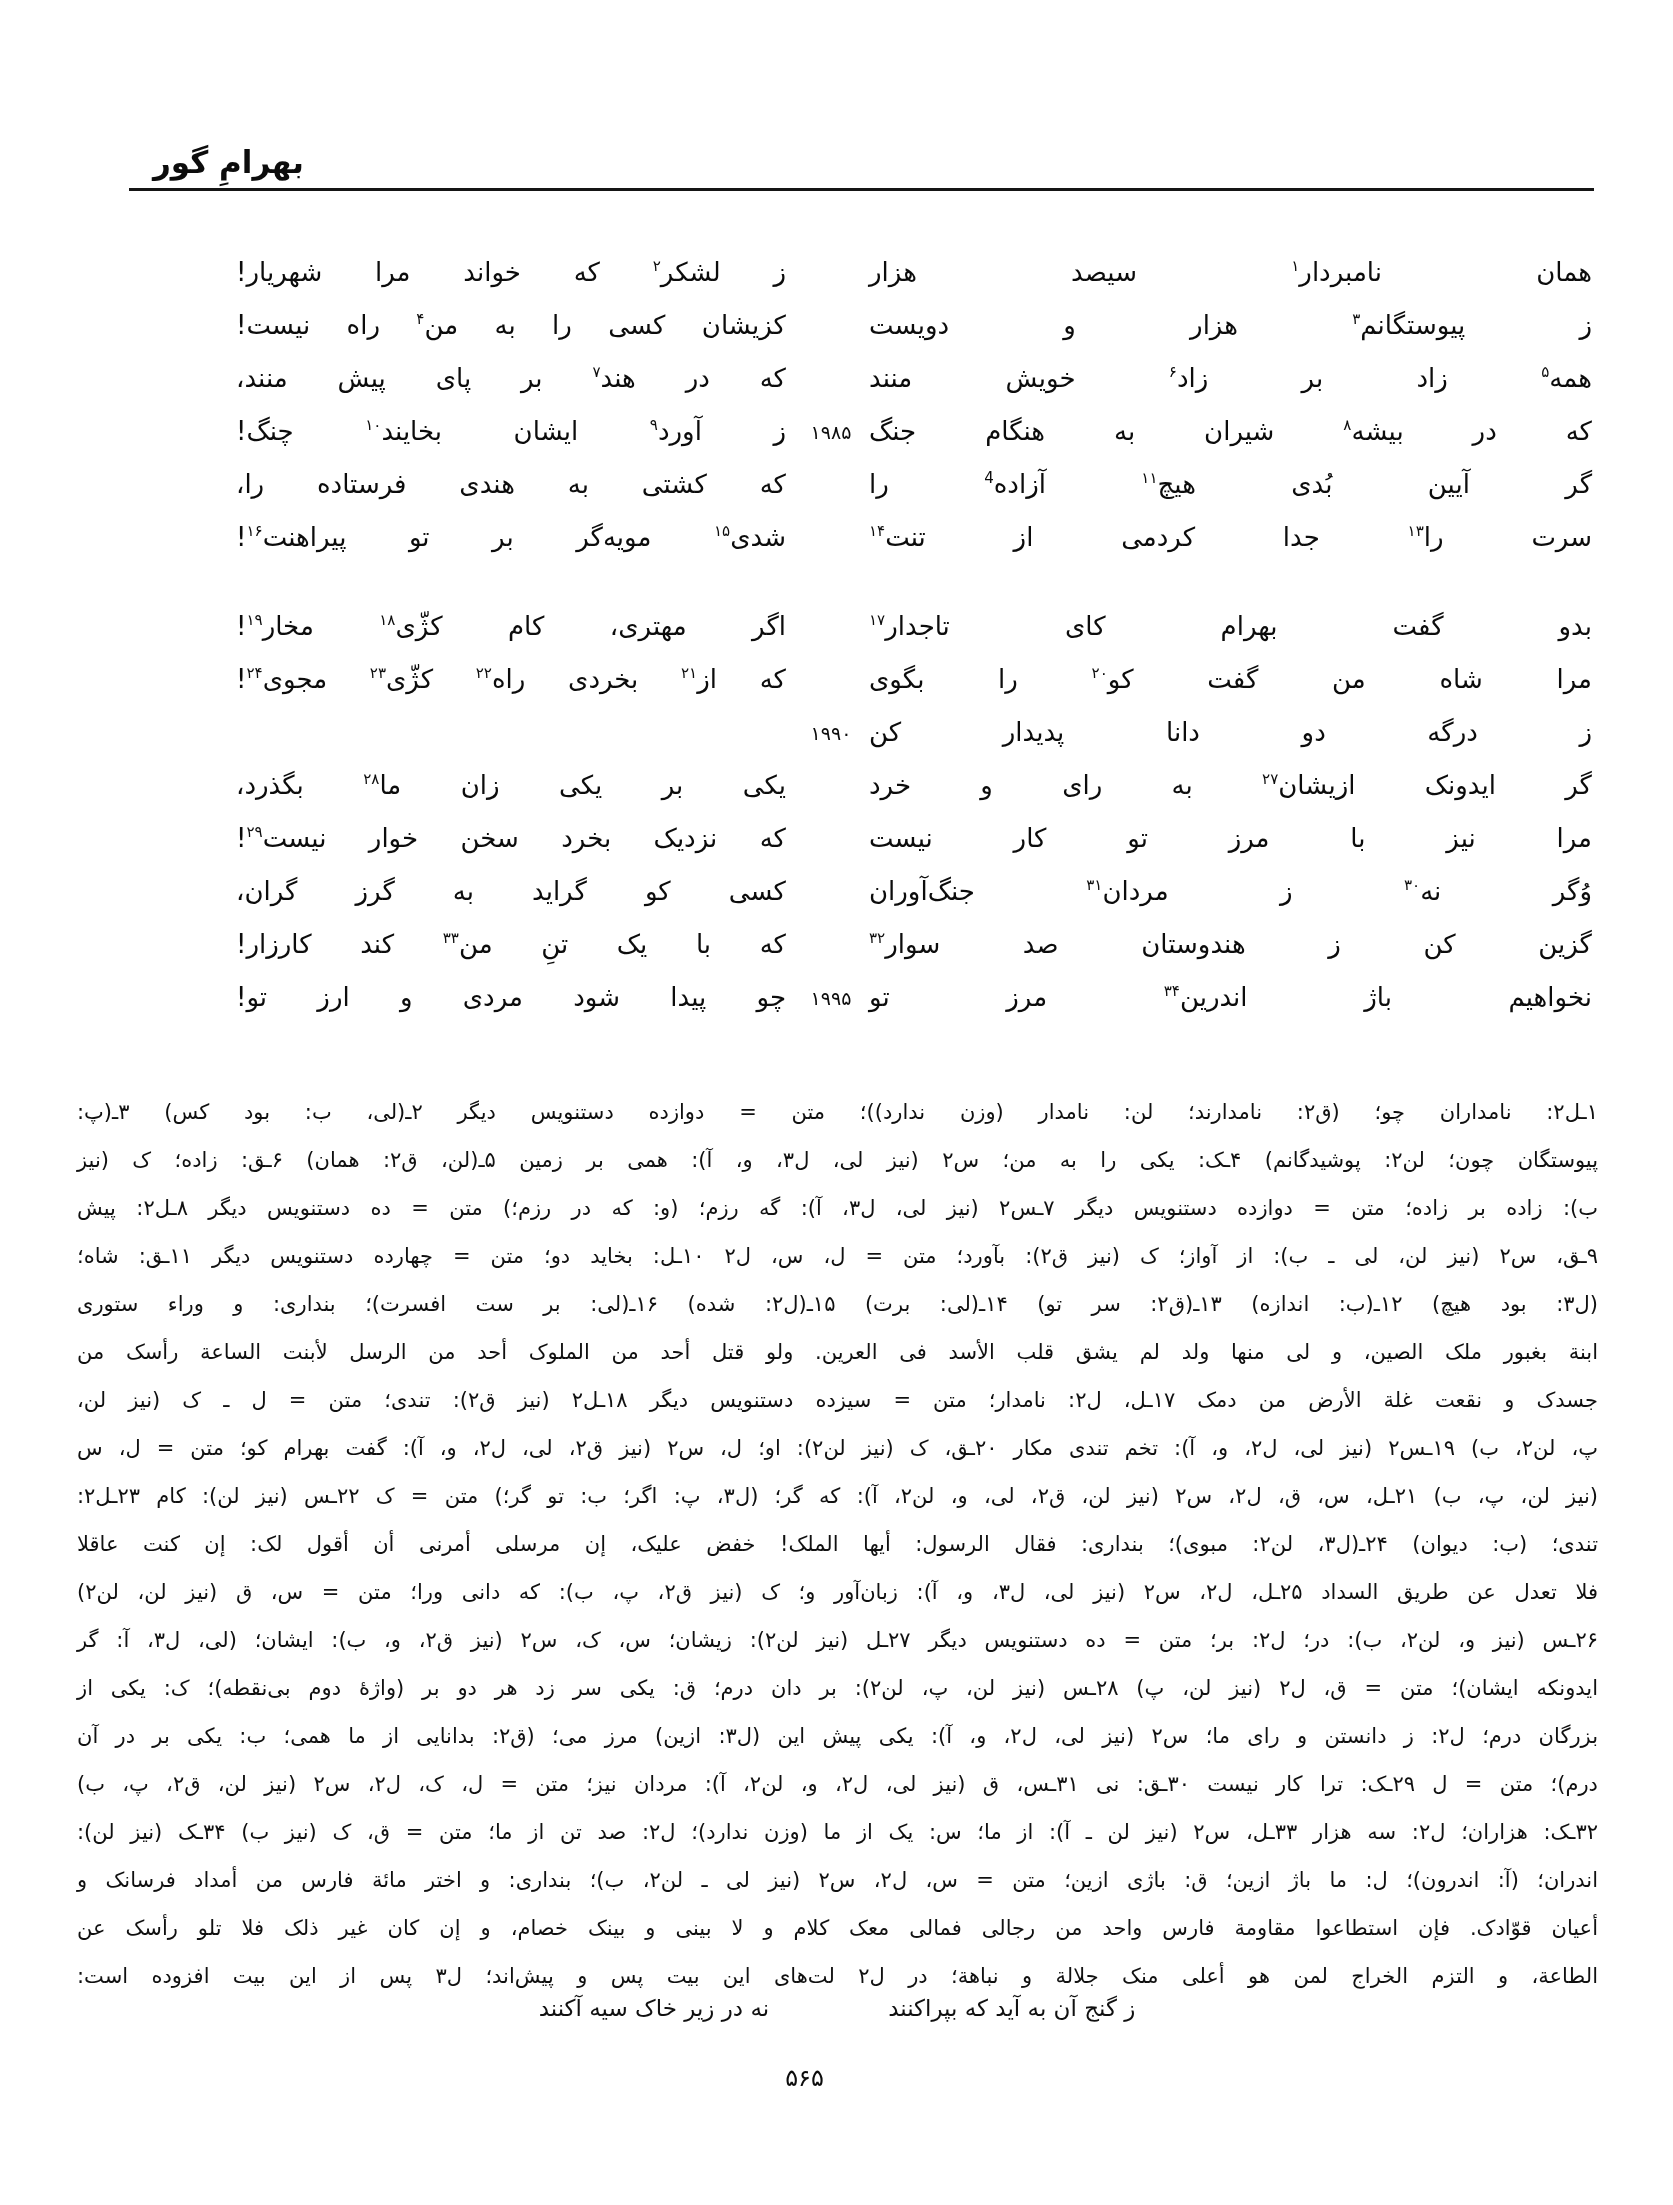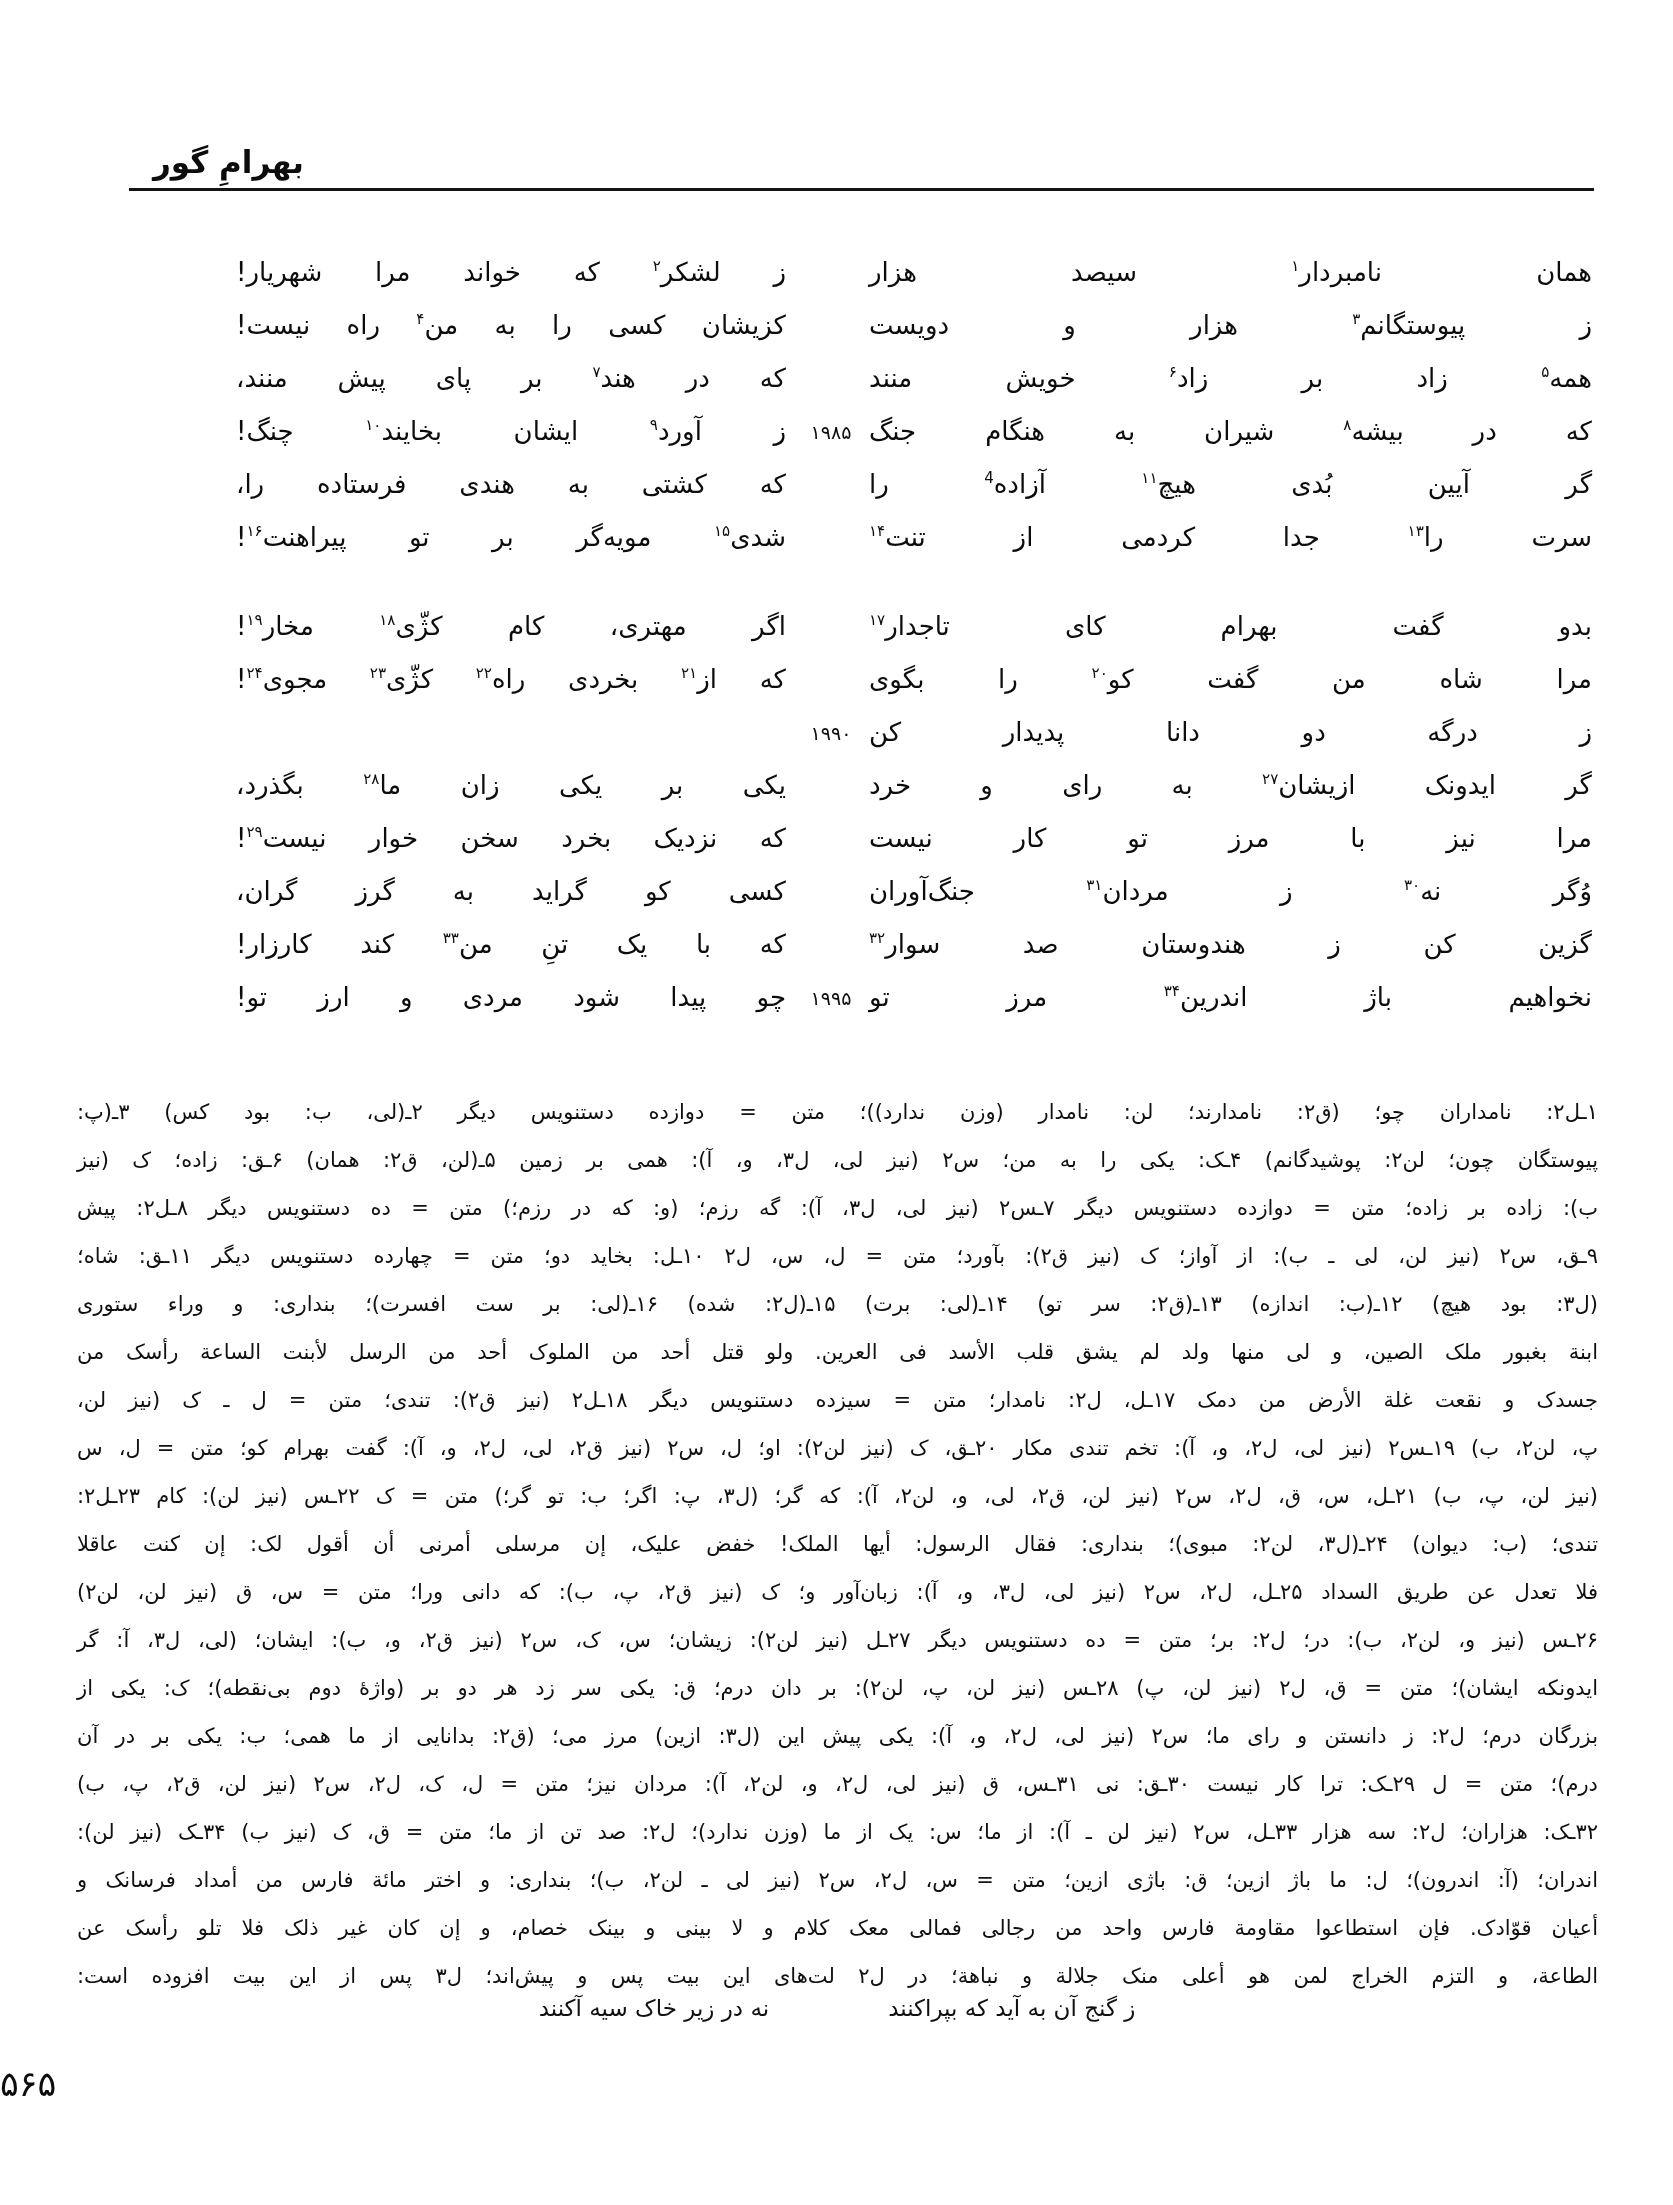--- a/index.html
+++ b/index.html
@@ -26,21 +26,21 @@
   sup{vertical-align:super;font-size:0.58em;line-height:0;}
   .apparatus{position:absolute;left:77px;top:1088px;width:1521px;direction:rtl;}
   .fline{
     font-size:21px;line-height:48px;direction:rtl;
     text-align:justify;text-align-last:justify;white-space:nowrap;color:#101010;
   }
   .added-verse{
     position:absolute;left:0;top:1984px;width:1674px;display:flex;direction:rtl;
     justify-content:center;gap:119px;font-size:23px;line-height:48px;color:#101010;
   }
-  .pageno{position:absolute;left:0;top:2064px;width:1609px;text-align:left;font-size:35px;}
+  .pageno{position:absolute;left:0;top:2064px;width:1609px;text-align:center;font-size:24px;}
 </style>
 </head>
 <body>
 
 <div class="header-title">بهرامِ گور</div>
 <div class="header-rule"></div>
 
 <div class="poem poem-1">
 
     <div class="vrow">

